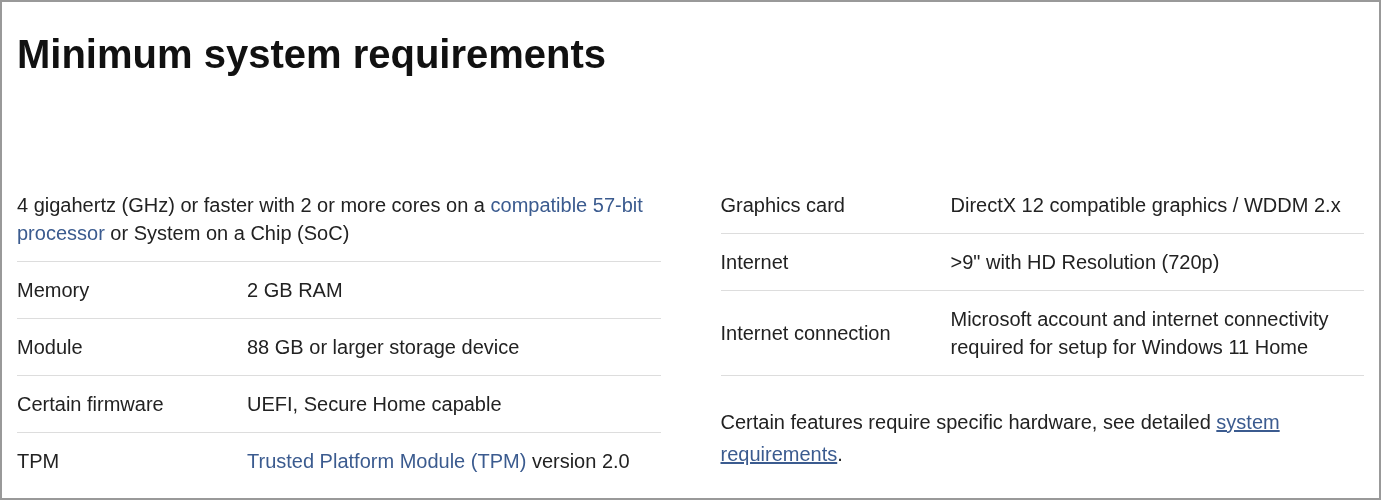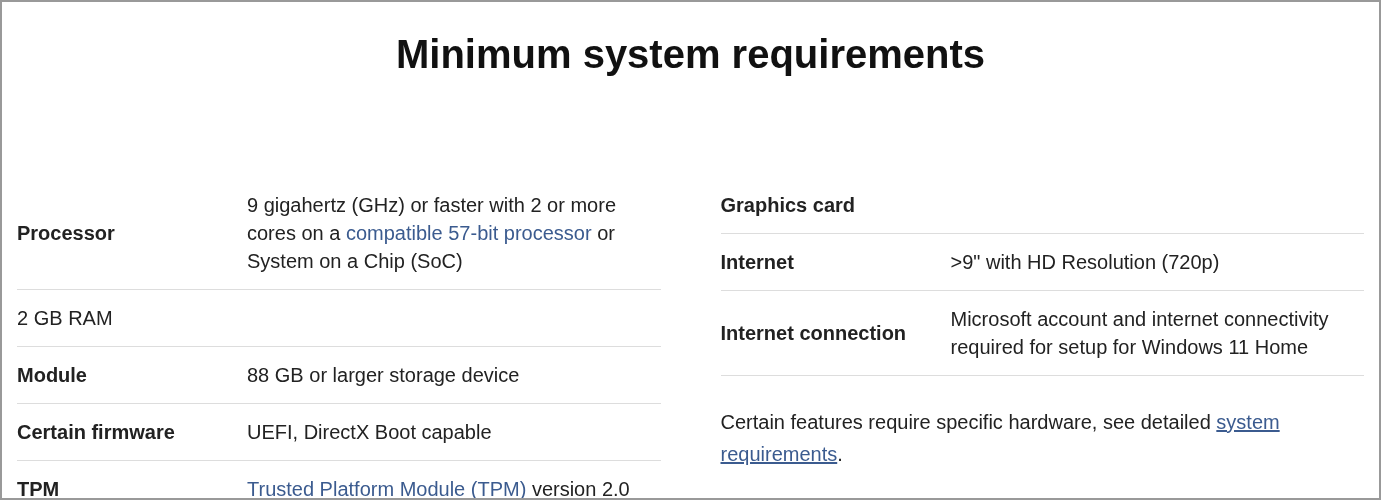--- a/index.html
+++ b/index.html
@@ -12,21 +12,21 @@
       background: #fff;
       width: 1381px;
       height: 500px;
       border: 2px solid #999;
       padding: 0;
     }
     .container {
       padding: 30px 15px 20px 15px;
     }
     h1 {
-      text-align: center;
+      text-align: left;
       font-size: 40px;
       font-weight: 600;
       color: #111;
       margin-bottom: 100px;
     }
     .columns {
       display: flex;
       gap: 60px;
     }
     .col {
@@ -39,21 +39,21 @@
       border-bottom: 1px solid #ddd;
       font-size: 20px;
       color: #222;
       line-height: 1.4;
     }
     .row:last-child {
       border-bottom: none;
     }
     .label {
       width: 230px;
-      font-weight: 700;
+      font-weight: 400;
       flex-shrink: 0;
     }
     .value {
       flex: 1;
     }
     .link {
       color: #3b5b8f;
       text-decoration: none;
     }
     .link-underline {
@@ -70,53 +70,54 @@
 </head>
 <body>
 
 <div class="container">
   <h1>Minimum system requirements</h1>
 
   <div class="columns">
     <div class="col">
 
       <div class="row">
-        <div class="label">Processor</div>
         <div class="value">
-          <span>9 gigahertz (GHz) or faster with 2 or more cores on a </span><a href="#" class="link">compatible 57-bit processor</a><span> or System on a Chip (SoC)</span>
+          <span>4 gigahertz (GHz) or faster with 2 or more cores on a </span><a href="#" class="link">compatible 57-bit processor</a><span> or System on a Chip (SoC)</span>
         </div>
       </div>
 
       <div class="row">
+        <div class="label">Memory</div>
         <div class="value">2 GB RAM</div>
       </div>
 
       <div class="row">
         <div class="label">Module</div>
         <div class="value">88 GB or larger storage device</div>
       </div>
 
       <div class="row">
         <div class="label">Certain firmware</div>
-        <div class="value">UEFI, DirectX Boot capable</div>
+        <div class="value">UEFI, Secure Home capable</div>
       </div>
 
       <div class="row">
         <div class="label">TPM</div>
         <div class="value">
           <a href="#" class="link">Trusted Platform Module (TPM)</a><span> version 2.0</span>
         </div>
       </div>
 
     </div>
 
     <div class="col">
 
       <div class="row">
         <div class="label">Graphics card</div>
+        <div class="value">DirectX 12 compatible graphics / WDDM 2.x</div>
       </div>
 
       <div class="row">
         <div class="label">Internet</div>
         <div class="value">&gt;9" with HD Resolution (720p)</div>
       </div>
 
       <div class="row">
         <div class="label">Internet connection</div>
         <div class="value">Microsoft account and internet connectivity required for setup for Windows 11 Home</div>

